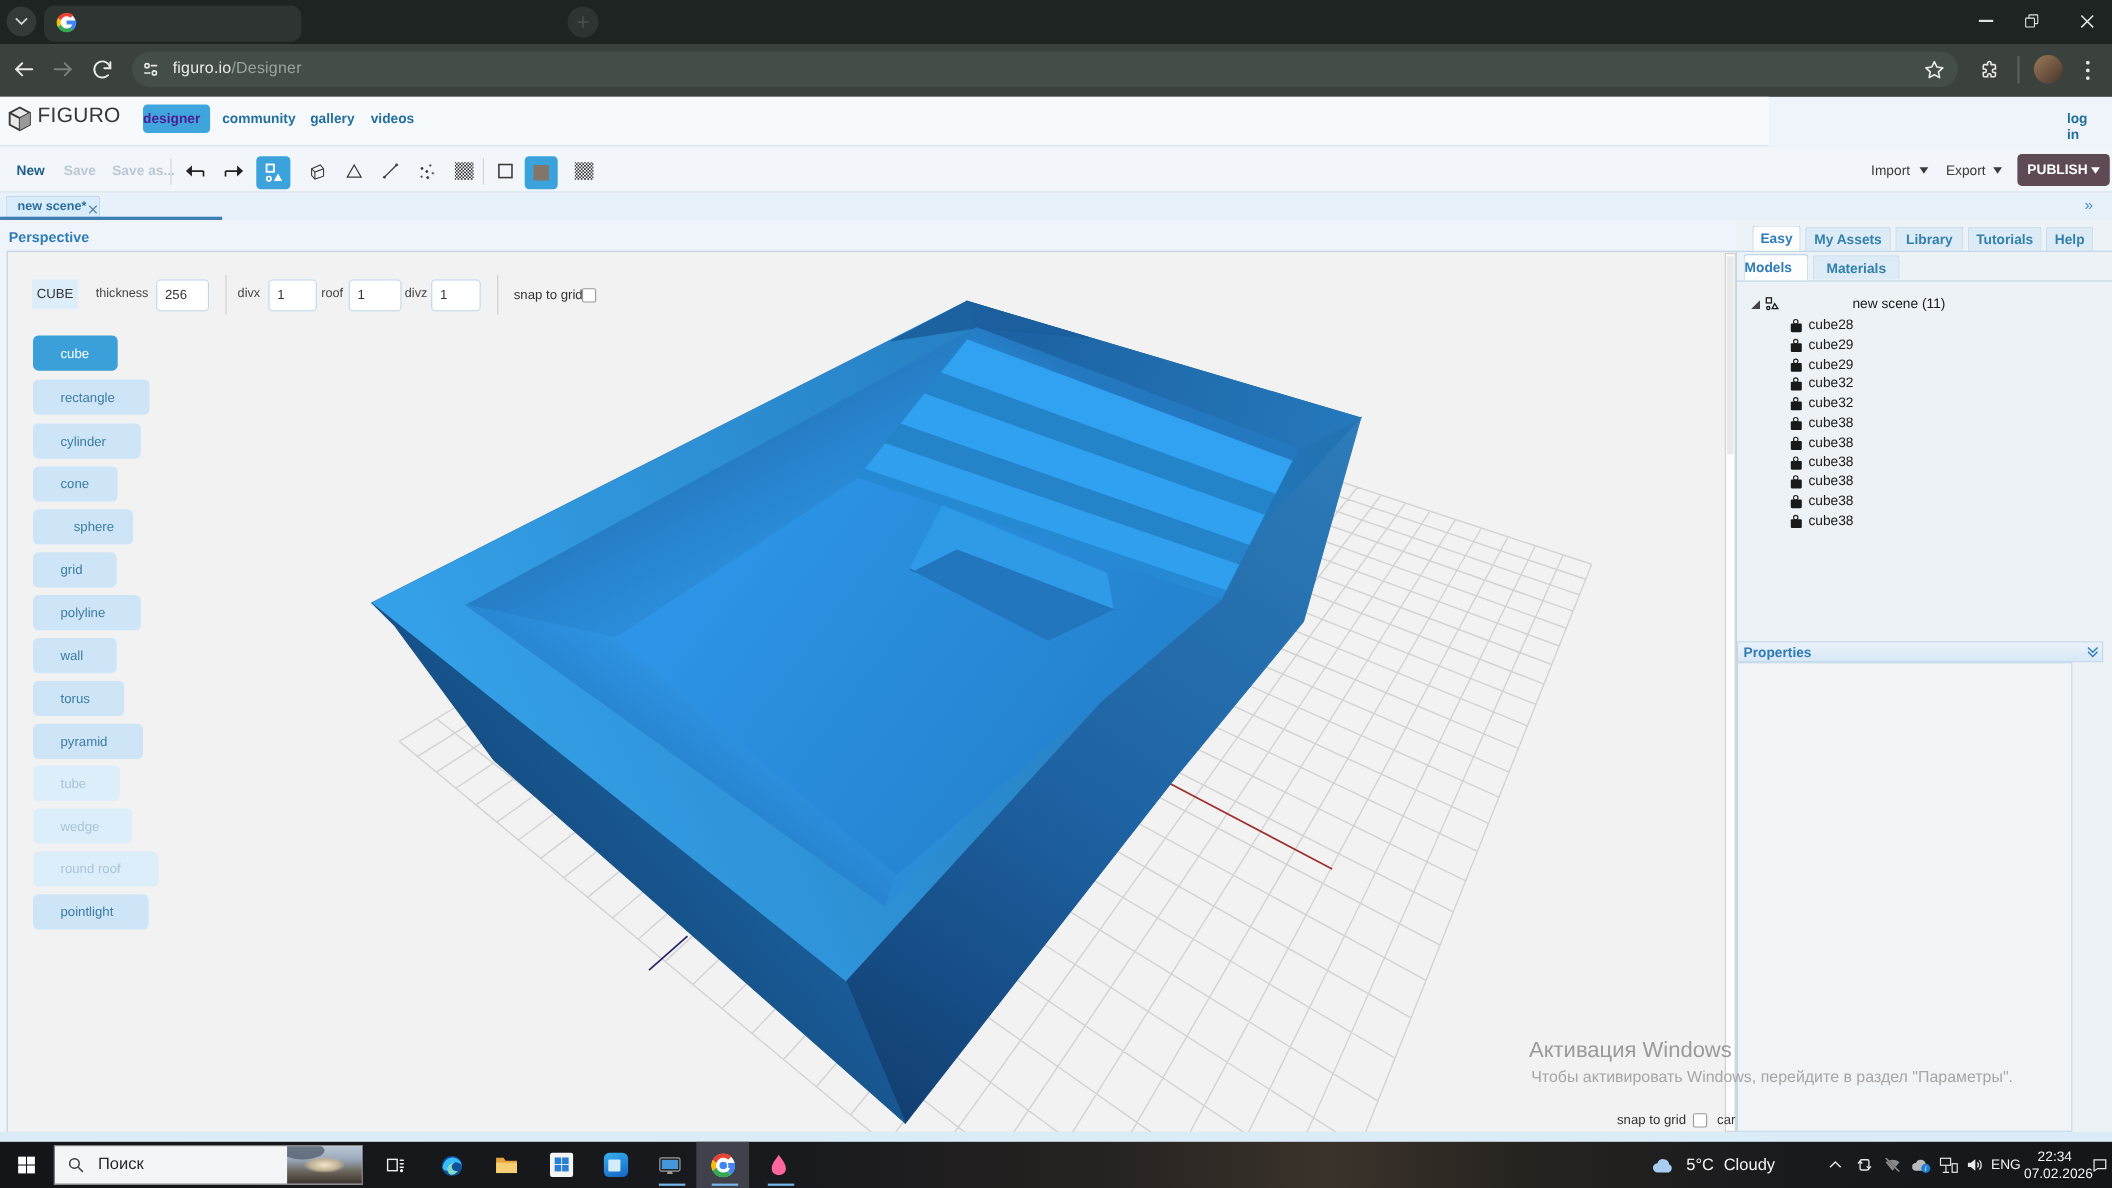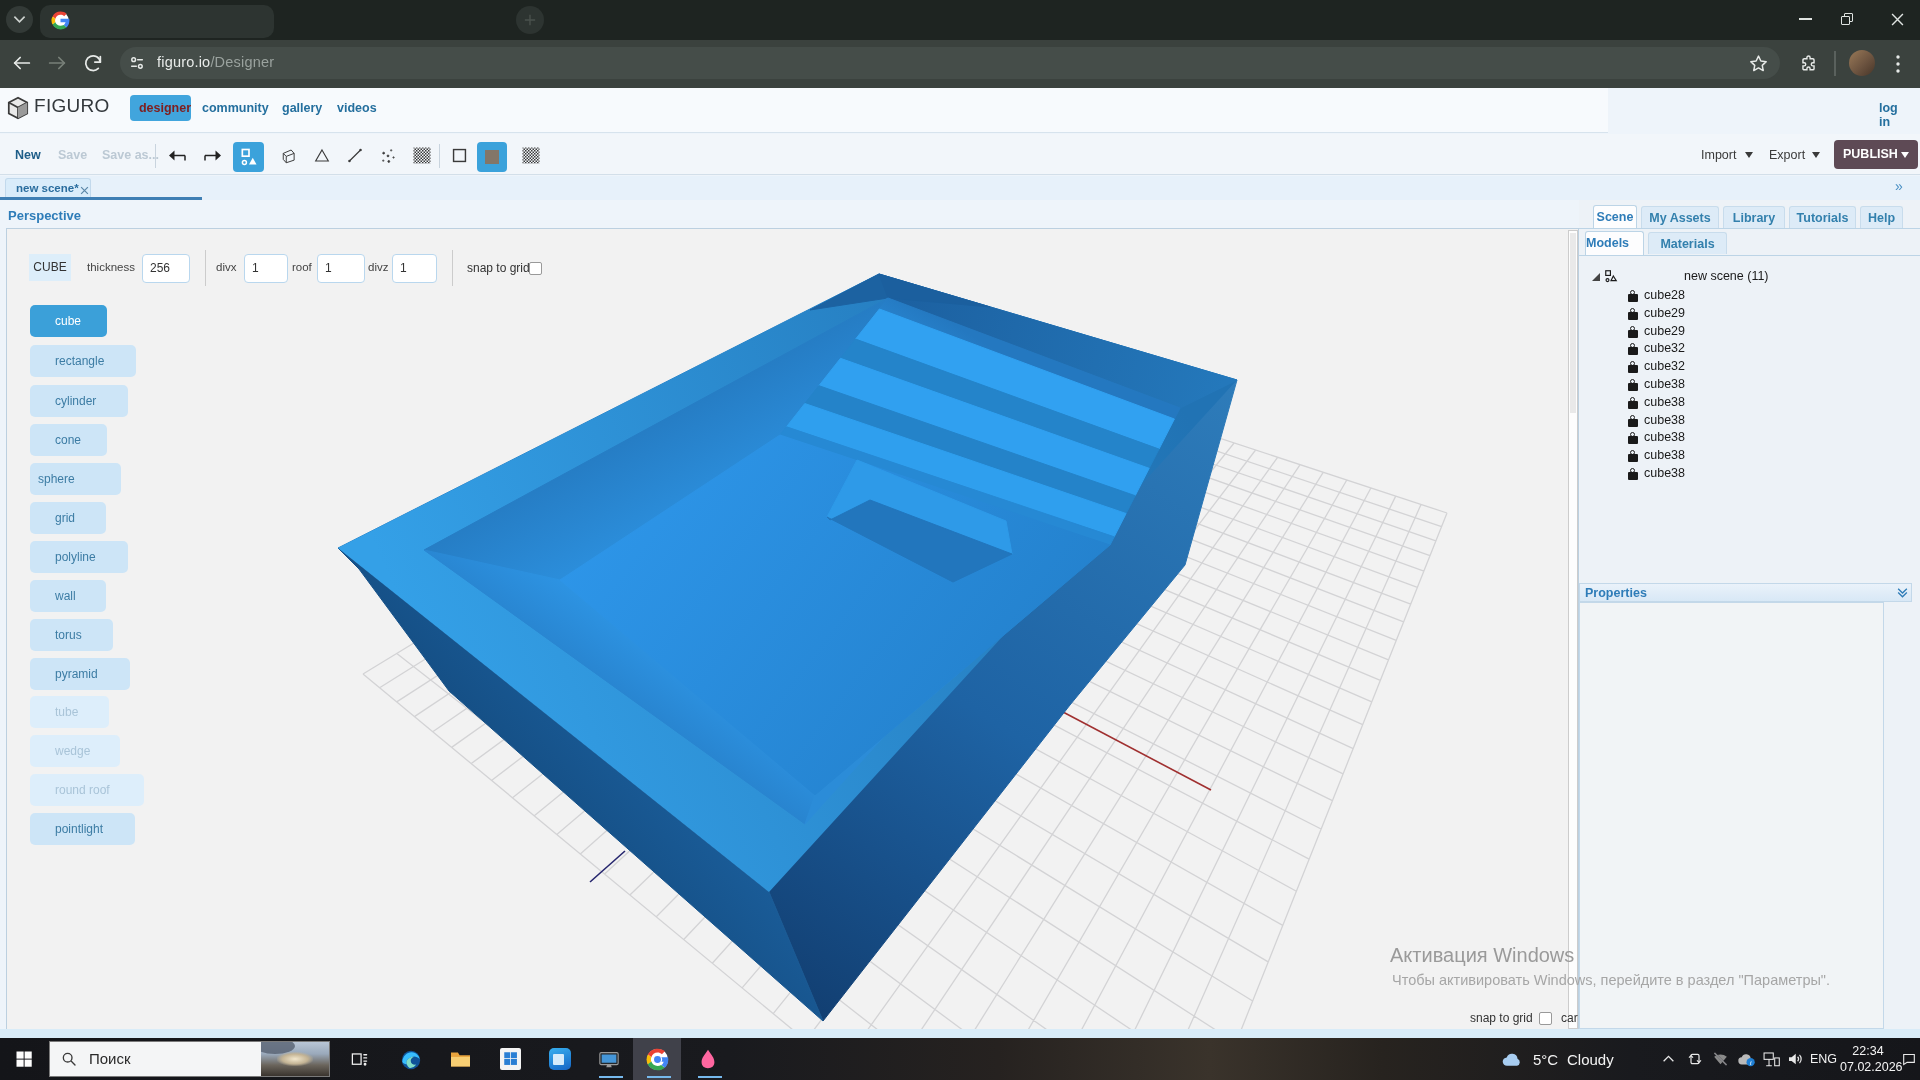--- a/index.html
+++ b/index.html
@@ -68,21 +68,21 @@
     </svg>
 </div>
 
 <div class="abs" style="left:0;top:88px;width:1608px;height:45px;background:#f7fafd;border-bottom:1px solid #d7e3ed">
  <svg class="abs" style="left:5px;top:6px" width="26" height="28" viewBox="0 0 24 24">
       <path d="M12 2.5 3.5 7v10L12 21.5 20.5 17V7z" fill="#e9e9e9" stroke="#3a3a3a" stroke-width="1.6"></path>
       <path d="M3.5 7 12 11.5 20.5 7M12 11.5V21.5" fill="none" stroke="#3a3a3a" stroke-width="1.6"></path>
       <path d="M12 11.5 20.5 7v10L12 21.5z" fill="#9a9a9a"></path>
     </svg>
  <div class="abs" style="left:34px;top:7px;font-size:19px;letter-spacing:0.3px;color:#33383c;font-weight:500">FIGURO</div>
- <div class="abs" style="left:130px;top:7px;width:61px;height:26px;background:#41a5dd;border-radius:4px;color:#7f1d1d;font-size:12.5px;font-weight:700;text-align:right;line-height:26px">designer</div>
+ <div class="abs" style="left:130px;top:7px;width:61px;height:26px;background:#41a5dd;border-radius:4px;color:#4c1d95;font-size:12.5px;font-weight:700;text-align:left;line-height:26px">designer</div>
  <div class="abs" style="left:202px;top:13px;font-size:12.5px;font-weight:700;color:#246f9e">community</div>
  <div class="abs" style="left:282px;top:13px;font-size:12.5px;font-weight:700;color:#246f9e">gallery</div>
  <div class="abs" style="left:337px;top:13px;font-size:12.5px;font-weight:700;color:#246f9e">videos</div>
  <div class="abs" style="left:1879px;top:13px;font-size:12.5px;font-weight:700;color:#246f9e">log in</div>
 </div>
 
 <div class="abs" style="left:0;top:134px;width:1920px;height:41px;background:#f2f6fa;border-bottom:1px solid #d3dfe9">
  <div class="abs" style="left:15px;top:14px;font-size:12.5px;font-weight:700;color:#1d5d88">New</div>
  <div class="abs" style="left:58px;top:14px;font-size:12.5px;font-weight:700;color:#bcc9d4">Save</div>
  <div class="abs" style="left:102px;top:14px;font-size:12.5px;font-weight:700;color:#bcc9d4">Save as...</div>
@@ -240,34 +240,34 @@
 <div class="abs" style="left:452px;top:250px;width:1px;height:36px;background:#ccc"></div>
 <div class="abs" style="left:467px;top:261px;font-size:12px;color:#333">snap to grid</div>
 <div class="abs" style="left:529px;top:262px;width:13px;height:13px;border:1px solid #999;border-radius:2px;background:#fff"></div>
 <div class="abs" style="left:1470px;top:1011px;font-size:12px;color:#333;z-index:6">snap to grid</div>
 <div class="abs" style="left:1539px;top:1012px;width:13px;height:13px;border:1px solid #999;border-radius:2px;background:#fff;z-index:6"></div>
 <div class="abs" style="left:1561px;top:1011px;font-size:12px;color:#333;width:17px;overflow:hidden;z-index:6">car</div>
 <div class="abs" style="left:30px;top:305px;width:77px;height:32px;background:#3ba0d9;border-radius:5px;color:#fff;font-size:12px;line-height:32px;padding-left:25px">cube</div>
 <div class="abs" style="left:30px;top:345px;width:106px;height:32px;background:#cde5f7;border-radius:5px;color:#3c7ca4;font-size:12px;line-height:32px;padding-left:25px">rectangle</div>
 <div class="abs" style="left:30px;top:385px;width:98px;height:32px;background:#cde5f7;border-radius:5px;color:#3c7ca4;font-size:12px;line-height:32px;padding-left:25px">cylinder</div>
 <div class="abs" style="left:30px;top:424px;width:77px;height:32px;background:#cde5f7;border-radius:5px;color:#3c7ca4;font-size:12px;line-height:32px;padding-left:25px">cone</div>
-<div class="abs" style="left:30px;top:463px;width:91px;height:32px;background:#cde5f7;border-radius:5px;color:#3c7ca4;font-size:12px;line-height:32px;padding-left:8px">sphere</div>
+<div class="abs" style="left:30px;top:463px;width:91px;height:32px;background:#cde5f7;border-radius:5px;color:#3c7ca4;font-size:12px;line-height:32px;padding-left:37px">sphere</div>
 <div class="abs" style="left:30px;top:502px;width:76px;height:32px;background:#cde5f7;border-radius:5px;color:#3c7ca4;font-size:12px;line-height:32px;padding-left:25px">grid</div>
 <div class="abs" style="left:30px;top:541px;width:98px;height:32px;background:#cde5f7;border-radius:5px;color:#3c7ca4;font-size:12px;line-height:32px;padding-left:25px">polyline</div>
 <div class="abs" style="left:30px;top:580px;width:76px;height:32px;background:#cde5f7;border-radius:5px;color:#3c7ca4;font-size:12px;line-height:32px;padding-left:25px">wall</div>
 <div class="abs" style="left:30px;top:619px;width:83px;height:32px;background:#cde5f7;border-radius:5px;color:#3c7ca4;font-size:12px;line-height:32px;padding-left:25px">torus</div>
 <div class="abs" style="left:30px;top:658px;width:100px;height:32px;background:#cde5f7;border-radius:5px;color:#3c7ca4;font-size:12px;line-height:32px;padding-left:25px">pyramid</div>
 <div class="abs" style="left:30px;top:696px;width:79px;height:32px;background:#ddeefb;border-radius:5px;color:#a9c4d8;font-size:12px;line-height:32px;padding-left:25px">tube</div>
 <div class="abs" style="left:30px;top:735px;width:90px;height:32px;background:#ddeefb;border-radius:5px;color:#a9c4d8;font-size:12px;line-height:32px;padding-left:25px">wedge</div>
 <div class="abs" style="left:30px;top:774px;width:114px;height:32px;background:#ddeefb;border-radius:5px;color:#a9c4d8;font-size:12px;line-height:32px;padding-left:25px">round roof</div>
 <div class="abs" style="left:30px;top:813px;width:105px;height:32px;background:#cde5f7;border-radius:5px;color:#3c7ca4;font-size:12px;line-height:32px;padding-left:25px">pointlight</div>
 
 <div class="abs" style="left:1579px;top:200px;width:341px;height:829px;background:#edf2f7"></div>
 
-<div class="abs" style="left:1593px;top:205px;width:44px;height:24px;background:#fdfdfe;border:1px solid #bcd4e6;border-bottom:none;border-radius:3px 3px 0 0;color:#2e7cb8;font-size:12.5px;font-weight:700;text-align:center;line-height:22px">Scene</div>
+<div class="abs" style="left:1593px;top:205px;width:44px;height:24px;background:#fdfdfe;border:1px solid #bcd4e6;border-bottom:none;border-radius:3px 3px 0 0;color:#2e7cb8;font-size:12.5px;font-weight:700;text-align:center;line-height:22px">Easy</div>
 <div class="abs" style="left:1641px;top:206px;width:78px;height:22px;background:#ddebf7;border:1px solid #c8dcec;border-bottom:none;border-radius:3px 3px 0 0;color:#3380ad;font-size:12.5px;font-weight:700;text-align:center;line-height:22px">My Assets</div>
 <div class="abs" style="left:1723px;top:206px;width:62px;height:22px;background:#ddebf7;border:1px solid #c8dcec;border-bottom:none;border-radius:3px 3px 0 0;color:#3380ad;font-size:12.5px;font-weight:700;text-align:center;line-height:22px">Library</div>
 <div class="abs" style="left:1789px;top:206px;width:67px;height:22px;background:#ddebf7;border:1px solid #c8dcec;border-bottom:none;border-radius:3px 3px 0 0;color:#3380ad;font-size:12.5px;font-weight:700;text-align:center;line-height:22px">Tutorials</div>
 <div class="abs" style="left:1860px;top:206px;width:43px;height:22px;background:#ddebf7;border:1px solid #c8dcec;border-bottom:none;border-radius:3px 3px 0 0;color:#3380ad;font-size:12.5px;font-weight:700;text-align:center;line-height:22px">Help</div>
 <div class="abs" style="left:1579px;top:228px;width:341px;height:1px;background:#bcd4e6"></div>
 
 <div class="abs" style="left:1585px;top:231px;width:59px;height:24px;background:#fdfdfe;border:1px solid #bcd4e6;border-bottom:none;border-radius:3px 3px 0 0;color:#2e7cb8;font-size:12.5px;font-weight:700;line-height:22px">Models</div>
 <div class="abs" style="left:1648px;top:232px;width:79px;height:22px;background:#ddebf7;border:1px solid #c8dcec;border-bottom:none;border-radius:3px 3px 0 0;color:#3380ad;font-size:12.5px;font-weight:700;text-align:center;line-height:22px">Materials</div>
 <div class="abs" style="left:1579px;top:255px;width:341px;height:1px;background:#bcd4e6"></div>
 

